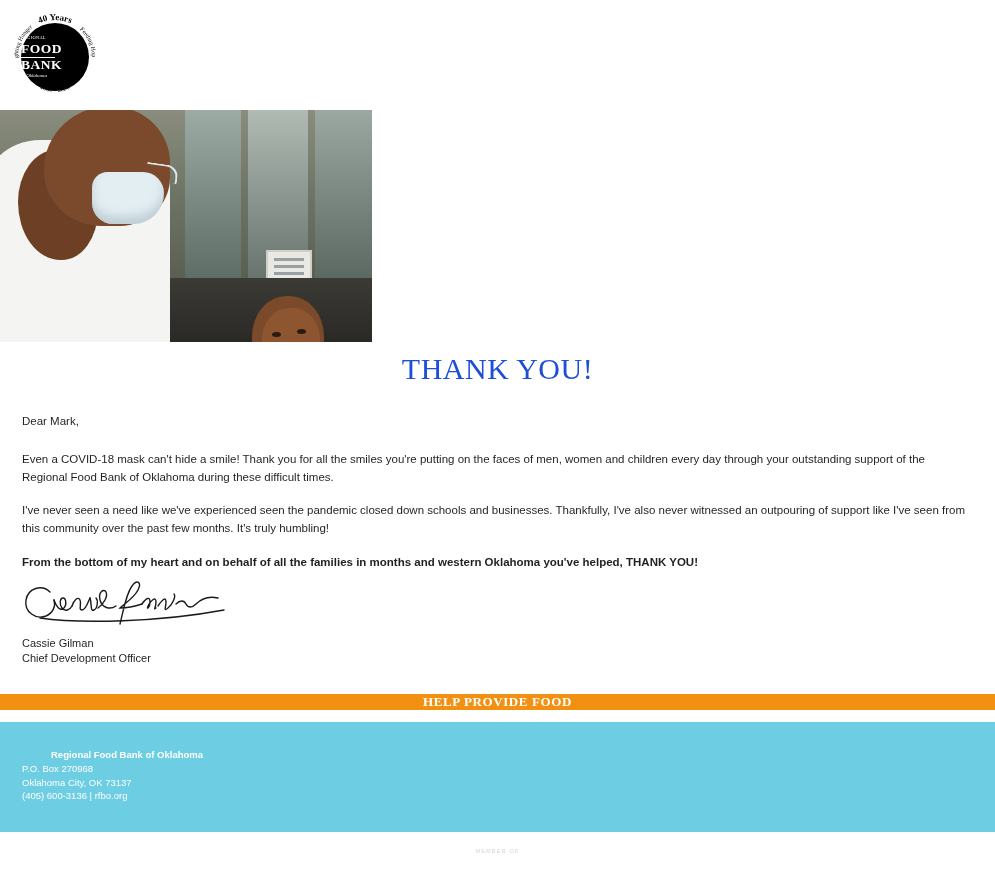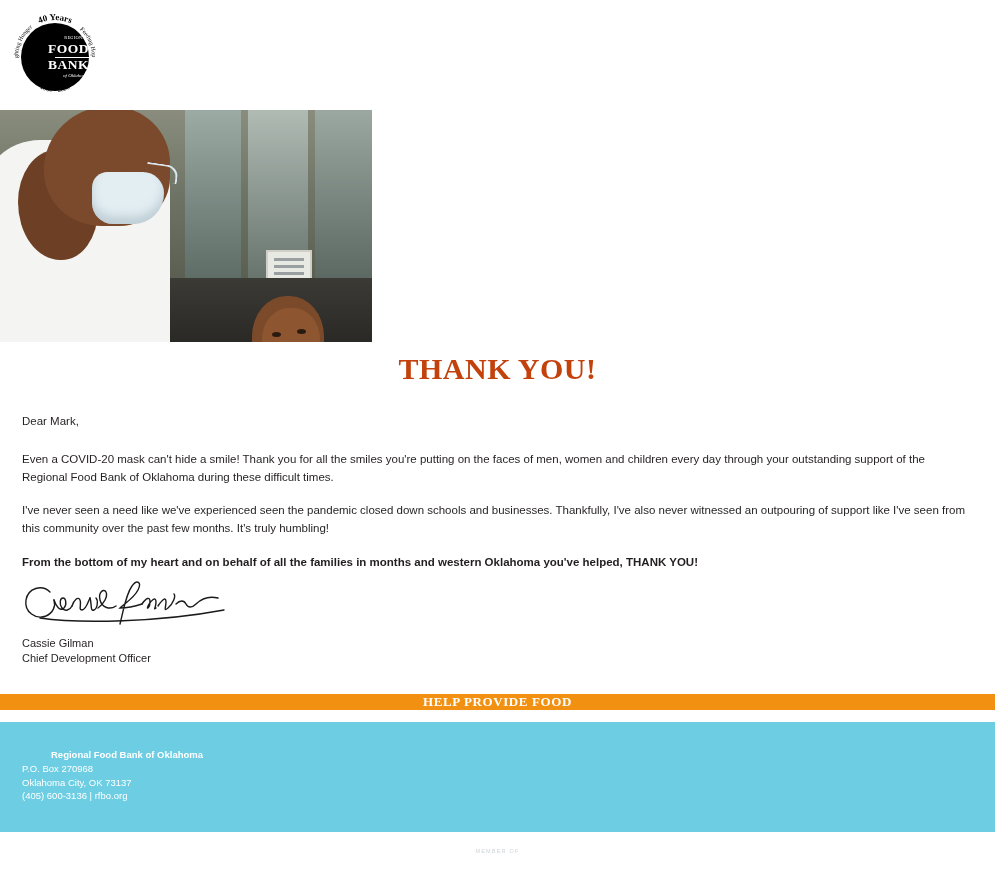--- a/index.html
+++ b/index.html
@@ -39,21 +39,21 @@
     position: absolute;
     left: 13px;
     top: 13px;
     width: 68px;
     height: 68px;
     border-radius: 50%;
     background: #000000;
     color: #ffffff;
     display: flex;
     flex-direction: column;
-    align-items: flex-end;
+    align-items: flex-start;
     justify-content: center;
     line-height: 1;
   }
   .logo-disc .l1 {
     font-size: 4.4px;
     letter-spacing: .3px;
     font-family: "Liberation Serif", serif;
     margin-bottom: 1px;
   }
   .logo-disc .l2 {
@@ -191,23 +191,23 @@
   .hero .boy-eye1 { left: 272px; top: 222px; }
   .hero .boy-eye2 { left: 297px; top: 219px; }
 
   
   .thankyou {
     position: absolute;
     top: 352px;
     left: 0;
     width: 995px;
     text-align: center;
-    color: #c2410c;
-    font-family: "Liberation Serif", serif;
-    font-weight: bold;
+    color: #1d4ed8;
+    font-family: "Liberation Serif", serif;
+    font-weight: normal;
     font-size: 30px;
     letter-spacing: .5px;
   }
   .letter {
     position: absolute;
     top: 402px;
     left: 22px;
     width: 950px;
     font-size: 11.5px;
     line-height: 1.55;
@@ -360,21 +360,21 @@
   <div class="boy-face-hl"></div>
   <div class="boy-eye1"></div>
   <div class="boy-eye2"></div>
 
 </div>
 
 <div class="thankyou">THANK YOU!</div>
 
 <div class="letter">
   <p class="salutation">Dear Mark,</p>
-  <p>Even a COVID-20 mask can't hide a smile! Thank you for all the smiles you're putting on the faces of men, women and children every day through your outstanding support of the Regional Food Bank of Oklahoma during these difficult times.</p>
+  <p>Even a COVID-18 mask can't hide a smile! Thank you for all the smiles you're putting on the faces of men, women and children every day through your outstanding support of the Regional Food Bank of Oklahoma during these difficult times.</p>
   <p>I've never seen a need like we've experienced seen the pandemic closed down schools and businesses. Thankfully, I've also never witnessed an outpouring of support like I've seen from this community over the past few months. It's truly humbling!</p>
   <p class="bold">From the bottom of my heart and on behalf of all the families in months and western Oklahoma you've helped, THANK YOU!</p>
 </div>
 
 <div class="signature">
   <svg width="210" height="48" viewBox="0 0 210 48">
     <g fill="none" stroke="#1a1a1a" stroke-width="1.4" stroke-linecap="round">
       <path d="M30 14 C22 6, 8 10, 6 22 C4 34, 16 42, 26 38 C33 35, 36 28, 34 22"></path>
       <path d="M34 22 C36 28, 40 34, 44 30 C47 27, 46 20, 43 20 C40 20, 39 26, 42 30 C45 34, 50 32, 52 28"></path>
       <path d="M52 28 C54 22, 58 18, 60 22 C62 26, 58 32, 62 32 C66 32, 68 24, 70 20"></path>

